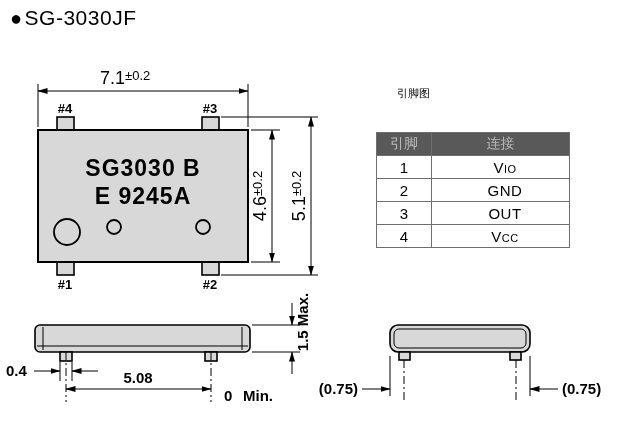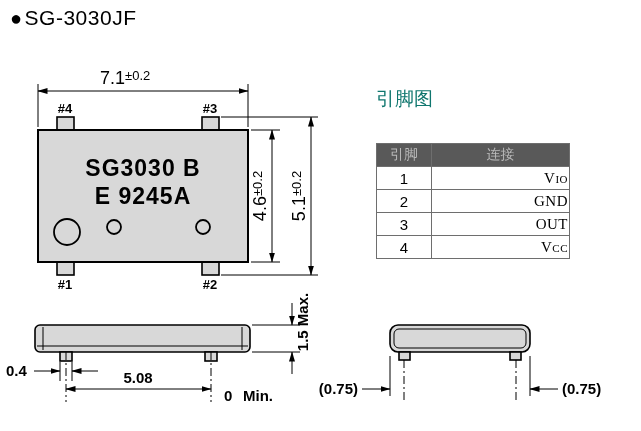--- a/index.html
+++ b/index.html
@@ -22,32 +22,32 @@
   text.dim  { font-size:18px; }
   text.dimb { font-size:15px; font-weight:bold; }
   text.vt   { text-anchor:middle; }
   tspan.tol { font-size:13px; }
   text.pinlbl  { font-size:13px; font-weight:bold; text-anchor:middle; }
   text.marking { font-size:23px; font-weight:bold; text-anchor:middle; letter-spacing:1px; }
   text.mid { text-anchor:middle; }
   text.endanchor { text-anchor:end; }
   
   .pin-table-wrap { position:absolute; left:376px; top:86px; }
-  .pin-table-title { font-size:19px; color:#0f766e; margin-bottom:9px; }
+  .pin-table-title { font-size:11px; color:#000000; margin-bottom:9px;margin-left:21px; }
   table.pin-table { border-collapse:collapse;margin-top:31px; }
   table.pin-table th, table.pin-table td {
     border:1px solid #6e6e6e; height:20px; font-size:15px; color:#000;
   }
   table.pin-table th {
     background:#595959; color:#b9b9b9; font-weight:normal; font-size:14px;
     text-align:center;
   }
   th.h-pin, td.c-pin { width:52px; text-align:center; }
   th.h-conn, td.c-conn { width:126px; }
-  td.c-conn { text-align:right; padding-left:10px; letter-spacing:0.5px;font-family:Liberation Serif, serif; }
+  td.c-conn { text-align:center; padding-left:10px; letter-spacing:0.5px; }
   td.c-conn .sub { font-size:11px; }
 </style>
 </head>
 <body>
 
 <div id="stage">
 
   <div class="title">
     <span class="bullet">●</span><span>SG-3030JF</span>
   </div>

